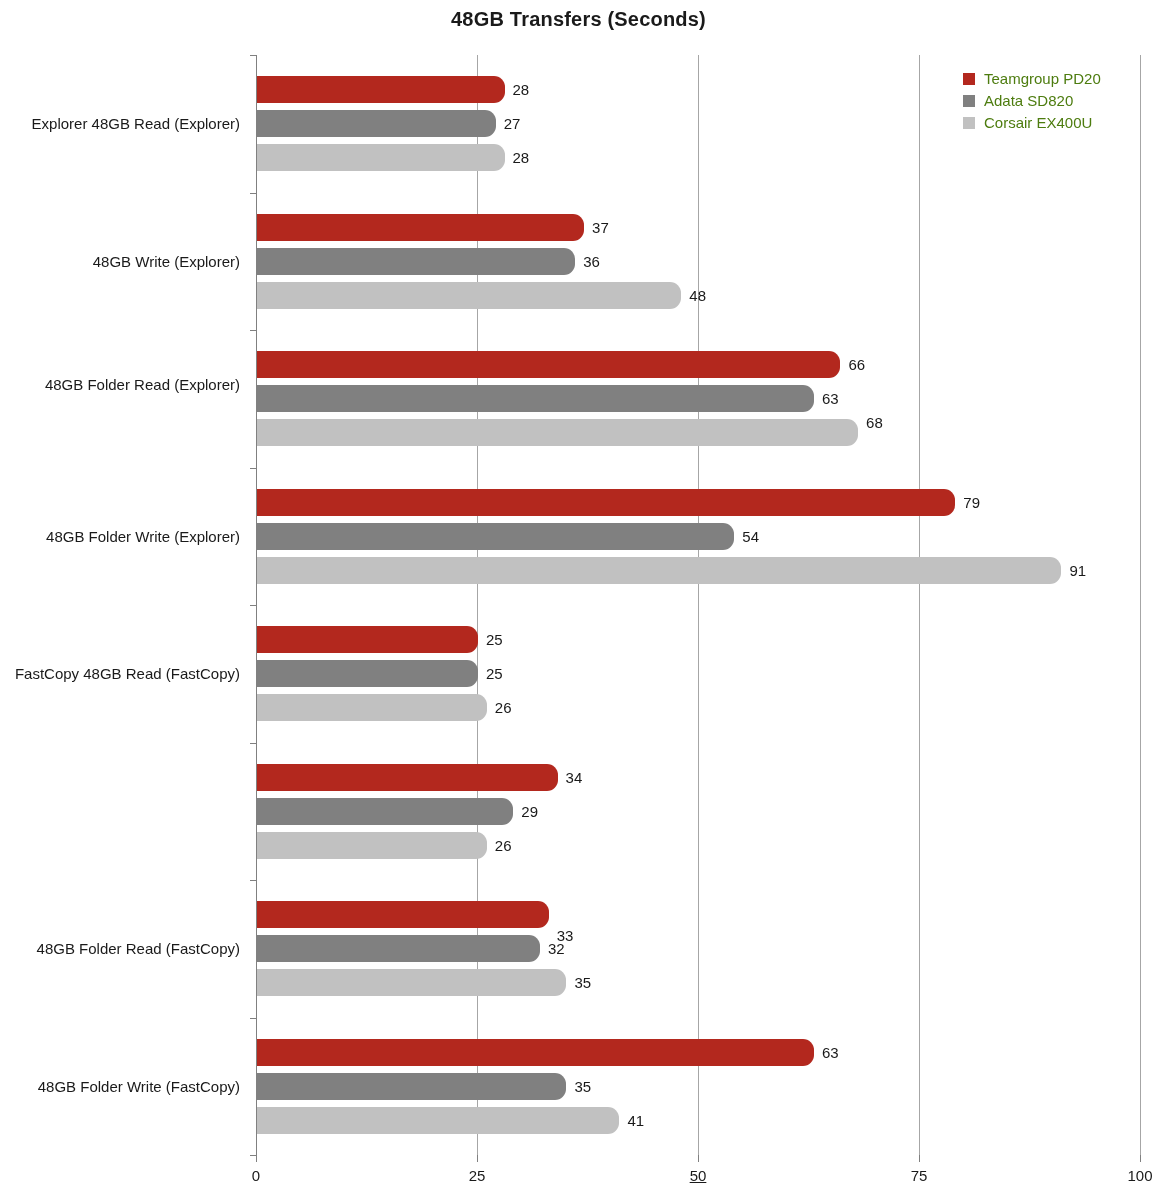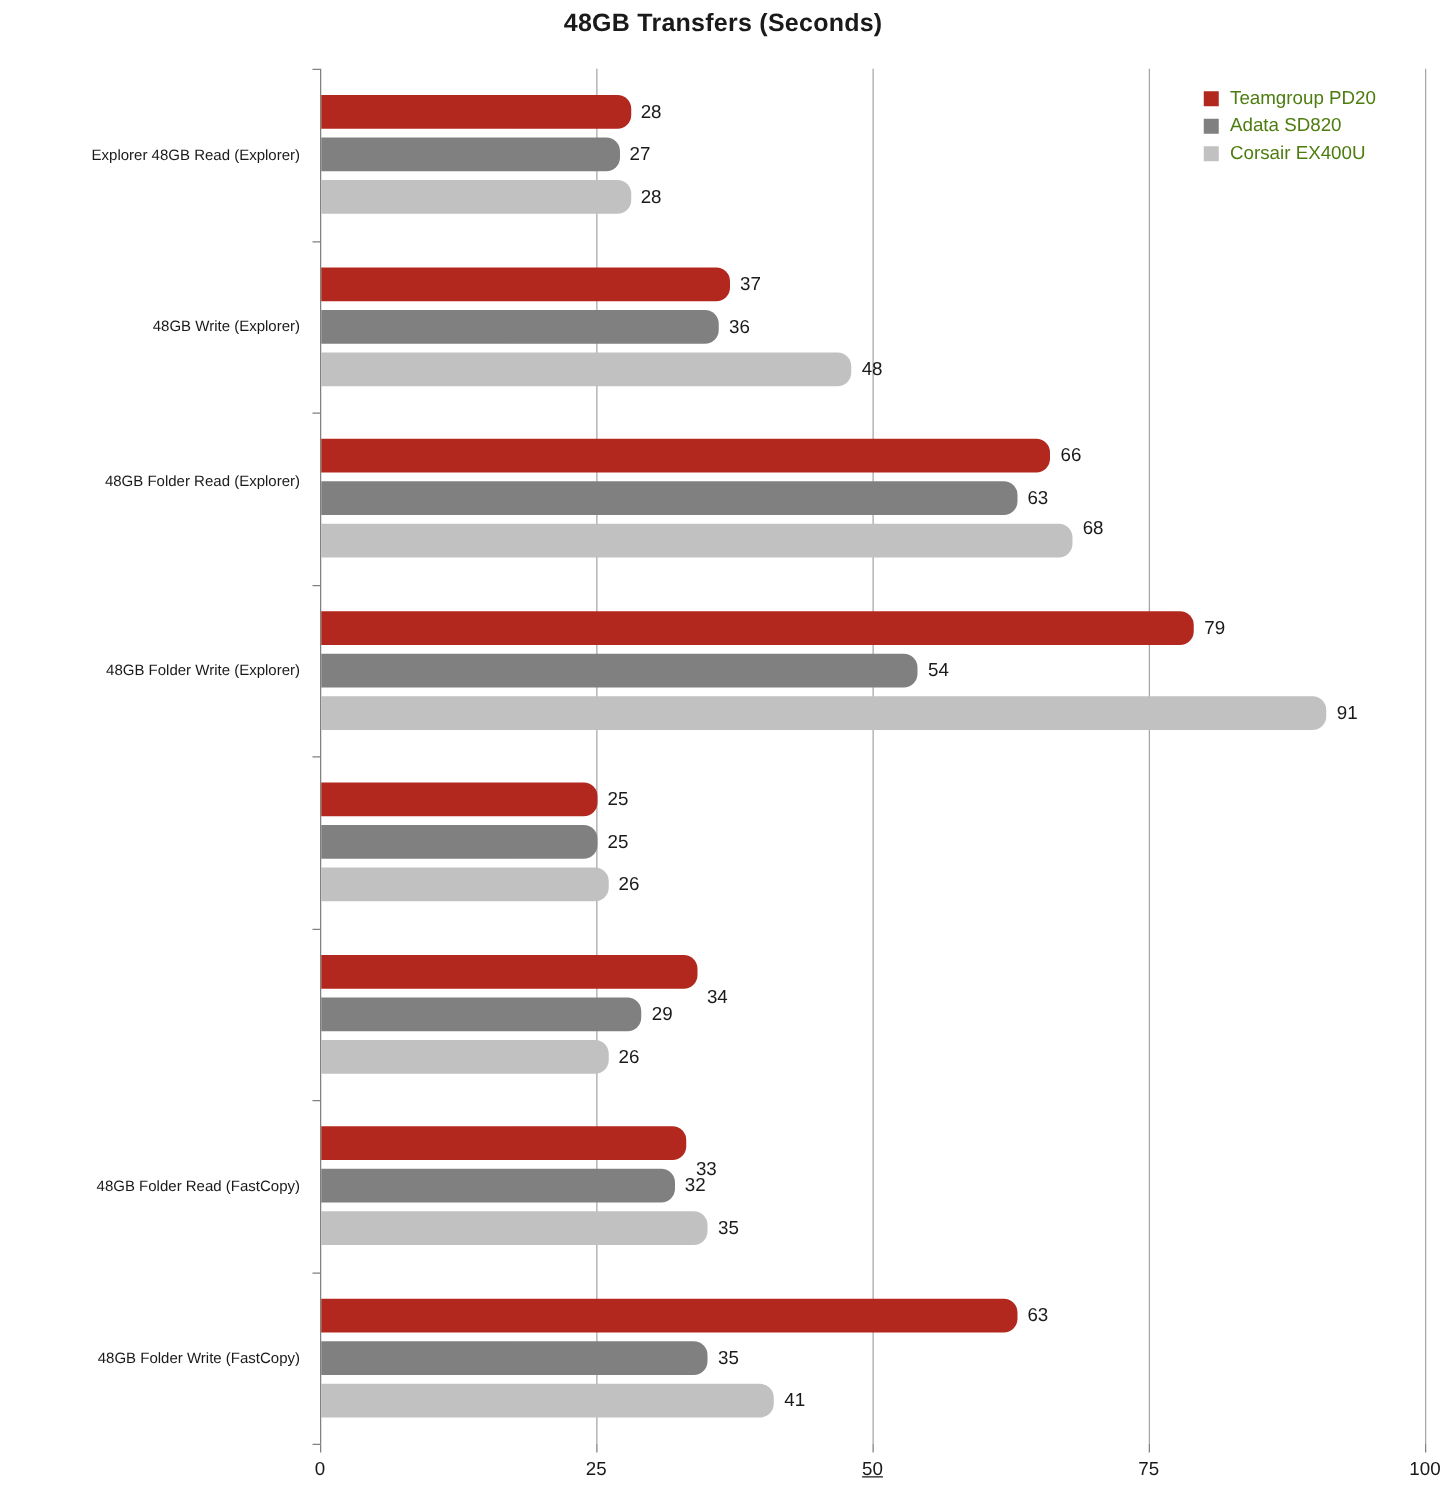--- a/index.html
+++ b/index.html
@@ -94,21 +94,21 @@
     color: #1a1a1a;
     white-space: nowrap;
   }
   .cat-label {
     position: absolute;
     left: 0;
     width: 240px;
     display: flex;
     align-items: center;
     justify-content: flex-end;
-    font-size: 12px;
+    font-size: 15px;
     color: #1a1a1a;
     text-align: right;
   }
   .x-label {
     position: absolute;
     width: 60px;
     text-align: center;
     font-size: 15px;
     color: #1a1a1a;
   }
@@ -156,20 +156,21 @@
       <div class="ytick" style="left: 250px; top: 467.5px;"></div>
       <div class="ytick" style="left: 250px; top: 605px;"></div>
       <div class="ytick" style="left: 250px; top: 742.5px;"></div>
       <div class="ytick" style="left: 250px; top: 880px;"></div>
       <div class="ytick" style="left: 250px; top: 1017.5px;"></div>
       <div class="ytick" style="left: 250px; top: 1155px;"></div>
       <div class="cat-label" style="top: 55px; height: 137.5px;">Explorer 48GB Read (Explorer)</div>
       <div class="cat-label" style="top: 192.5px; height: 137.5px;">48GB Write (Explorer)</div>
       <div class="cat-label" style="top: 316px; height: 137.5px;">48GB Folder Read (Explorer)</div>
       <div class="cat-label" style="top: 467.5px; height: 137.5px;">48GB Folder Write (Explorer)</div>
+      <div class="cat-label" style="top: 605px; height: 137.5px;">FastCopy 48GB Read (FastCopy)</div>
       <div class="cat-label" style="top: 880px; height: 137.5px;">48GB Folder Read (FastCopy)</div>
       <div class="cat-label" style="top: 1017.5px; height: 137.5px;">48GB Folder Write (FastCopy)</div>
       <div class="bar" style="left: 257px; top: 76.25px; width: 247.52px; background: rgb(179, 40, 30);"></div>
       <div class="bar-value" style="left: 512.52px; top: 76.25px;">28</div>
       <div class="bar" style="left: 257px; top: 110.25px; width: 238.68px; background: rgb(128, 128, 128);"></div>
       <div class="bar-value" style="left: 503.68px; top: 110.25px;">27</div>
       <div class="bar" style="left: 257px; top: 144.25px; width: 247.52px; background: rgb(193, 193, 193);"></div>
       <div class="bar-value" style="left: 512.52px; top: 144.25px;">28</div>
       <div class="bar" style="left: 257px; top: 213.75px; width: 327.08px; background: rgb(179, 40, 30);"></div>
       <div class="bar-value" style="left: 592.08px; top: 213.75px;">37</div>
@@ -189,21 +190,21 @@
       <div class="bar-value" style="left: 742.36px; top: 522.75px;">54</div>
       <div class="bar" style="left: 257px; top: 556.75px; width: 804.44px; background: rgb(193, 193, 193);"></div>
       <div class="bar-value" style="left: 1069.44px; top: 556.75px;">91</div>
       <div class="bar" style="left: 257px; top: 626.25px; width: 221px; background: rgb(179, 40, 30);"></div>
       <div class="bar-value" style="left: 486px; top: 626.25px;">25</div>
       <div class="bar" style="left: 257px; top: 660.25px; width: 221px; background: rgb(128, 128, 128);"></div>
       <div class="bar-value" style="left: 486px; top: 660.25px;">25</div>
       <div class="bar" style="left: 257px; top: 694.25px; width: 229.84px; background: rgb(193, 193, 193);"></div>
       <div class="bar-value" style="left: 494.84px; top: 694.25px;">26</div>
       <div class="bar" style="left: 257px; top: 763.75px; width: 300.56px; background: rgb(179, 40, 30);"></div>
-      <div class="bar-value" style="left: 565.56px; top: 763.75px; margin-top: 20px;">34</div>
+      <div class="bar-value" style="left: 565.56px; top: 763.75px;">34</div>
       <div class="bar" style="left: 257px; top: 797.75px; width: 256.36px; background: rgb(128, 128, 128);"></div>
       <div class="bar-value" style="left: 521.36px; top: 797.75px;">29</div>
       <div class="bar" style="left: 257px; top: 831.75px; width: 229.84px; background: rgb(193, 193, 193);"></div>
       <div class="bar-value" style="left: 494.84px; top: 831.75px;">26</div>
       <div class="bar" style="left: 257px; top: 901.25px; width: 291.72px; background: rgb(179, 40, 30);"></div>
       <div class="bar-value" style="left: 556.72px; top: 901.25px; margin-top: 21px;">33</div>
       <div class="bar" style="left: 257px; top: 935.25px; width: 282.88px; background: rgb(128, 128, 128);"></div>
       <div class="bar-value" style="left: 547.88px; top: 935.25px;">32</div>
       <div class="bar" style="left: 257px; top: 969.25px; width: 309.4px; background: rgb(193, 193, 193);"></div>
       <div class="bar-value" style="left: 574.4px; top: 969.25px;">35</div>

